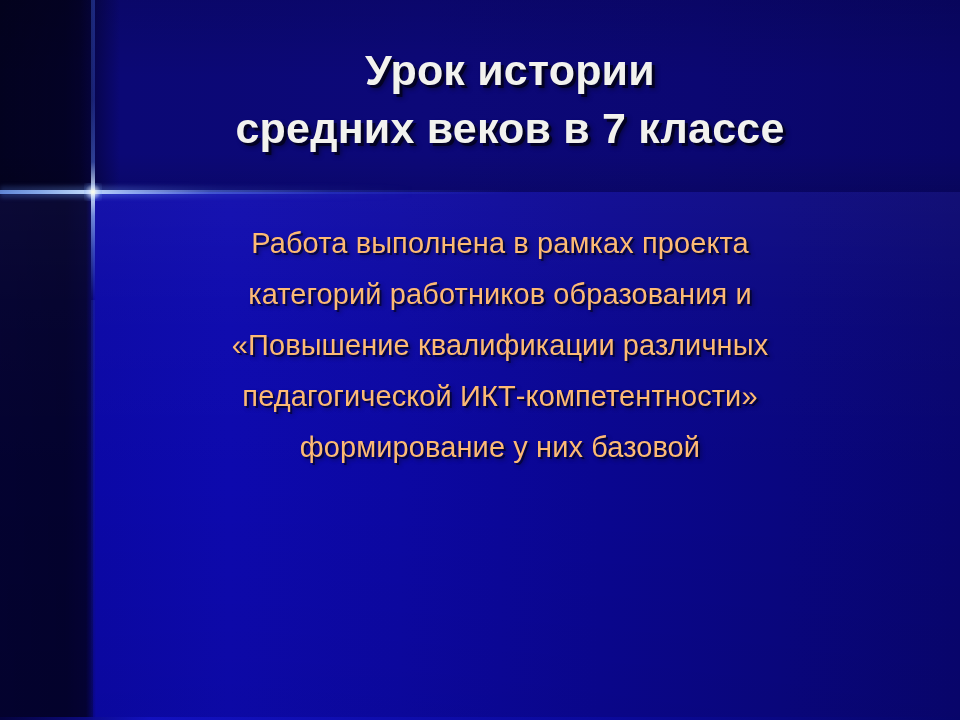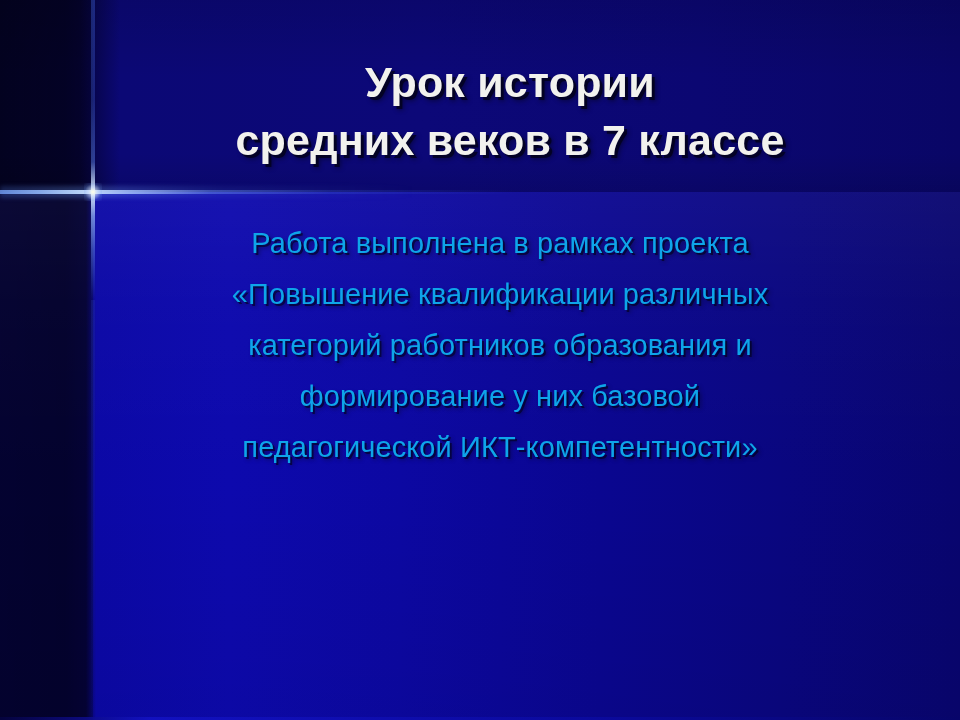--- a/index.html
+++ b/index.html
@@ -170,21 +170,21 @@
       rgba(255,255,230,0.95) 0%,
       rgba(210,225,255,0.55) 35%,
       rgba(120,160,245,0.18) 65%,
       rgba(60,100,220,0.00) 100%);
   }
 
   
   .title-block {
     position: absolute;
     left: 60px;
-    top: 54px;
+    top: 42px;
     width: 900px;
     text-align: center;
     z-index: 5;
   }
   .title-line {
     font-size: 43px;
     font-weight: bold;
     color: #f2f2ee;
     line-height: 1.34;
     letter-spacing: 0.2px;
@@ -198,21 +198,21 @@
     position: absolute;
     left: 150px;
     top: 218px;
     width: 700px;
     text-align: center;
     z-index: 5;
   }
   .body-line {
     font-size: 29px;
     font-weight: normal;
-    color: #0ea5e9;
+    color: #fdba74;
     line-height: 1.76;
     letter-spacing: 0.1px;
     text-shadow:
       2px 2px 0 rgba(0,0,0,0.50),
       3px 3px 4px rgba(0,0,0,0.40);
     white-space: nowrap;
   }
 </style>
 </head>
 <body>
@@ -233,19 +233,19 @@
   <div class="cross-v-tail"></div>
   <div class="cross-core"></div>
 
   <div class="title-block">
     <div class="title-line">Урок истории</div>
     <div class="title-line">средних веков в 7 классе</div>
   </div>
 
   <div class="body-block">
     <div class="body-line">Работа выполнена в рамках проекта</div>
+    <div class="body-line">категорий работников образования и</div>
     <div class="body-line">«Повышение квалификации различных</div>
-    <div class="body-line">категорий работников образования и</div>
+    <div class="body-line">педагогической ИКТ-компетентности»</div>
     <div class="body-line">формирование у них базовой</div>
-    <div class="body-line">педагогической ИКТ-компетентности»</div>
   </div>
 
 </div>
 
 </body></html>

